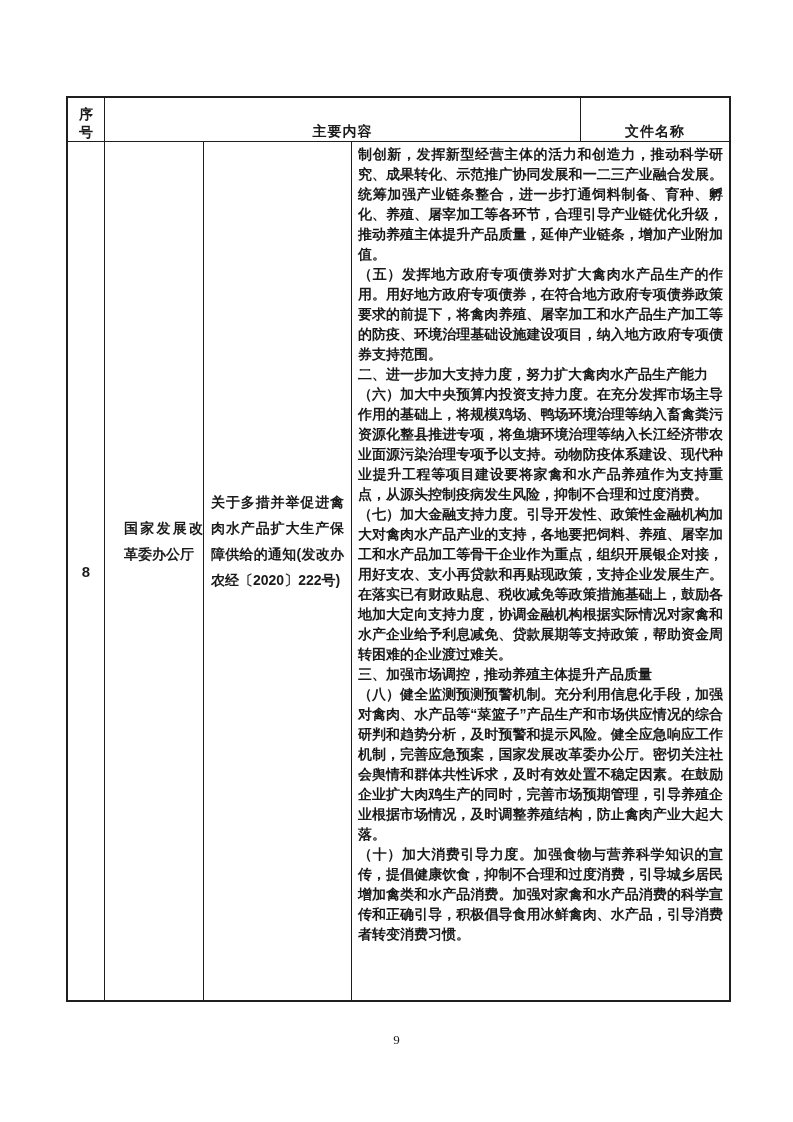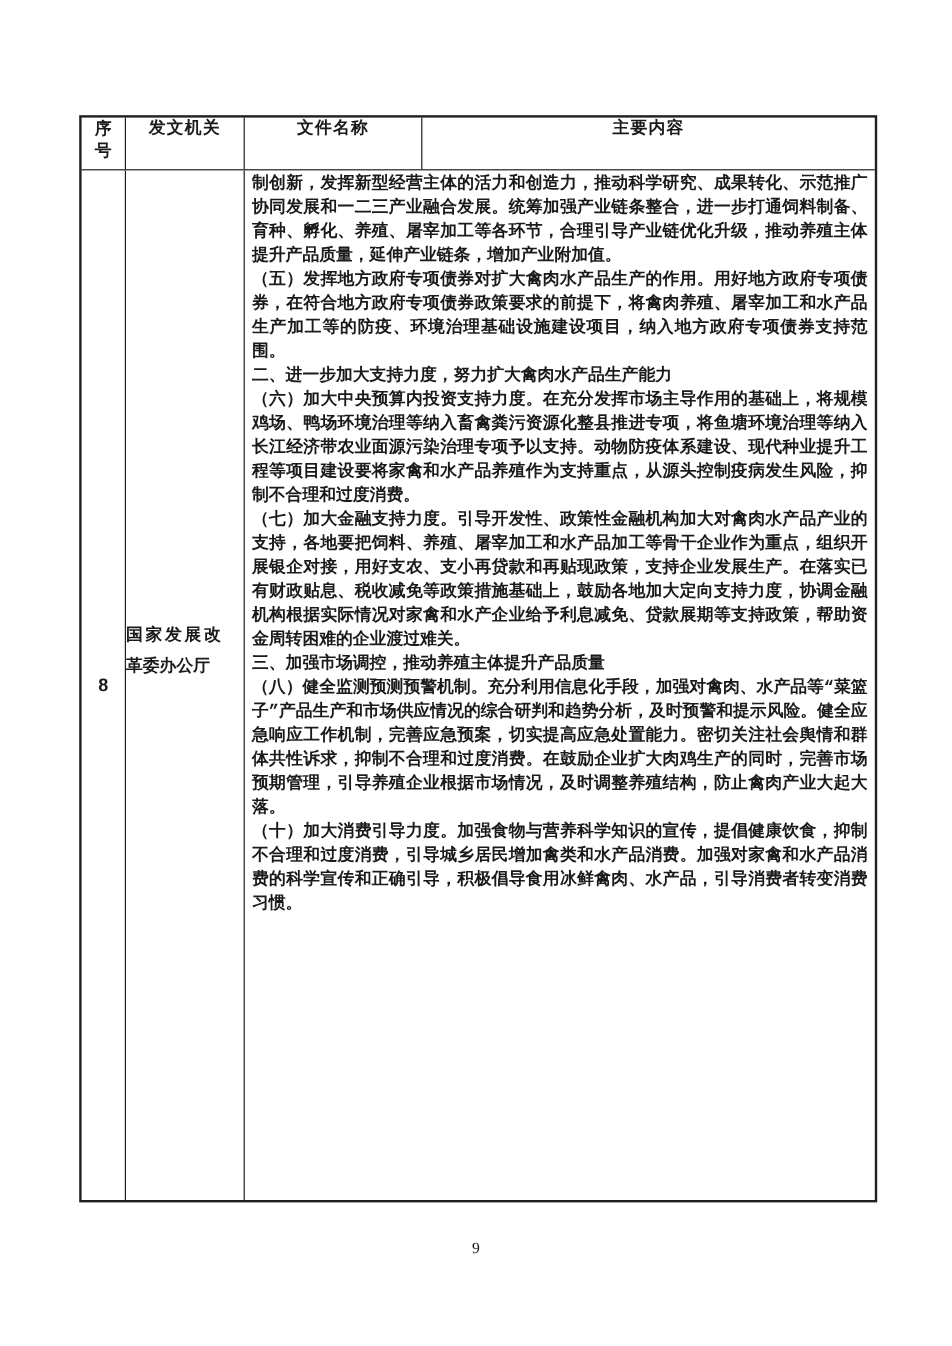--- a/index.html
+++ b/index.html
@@ -37,40 +37,40 @@
   }
   .cell { border-right:1px solid #1f1f1f; overflow:hidden; }
   .cell:last-child { border-right:none; }
 
   .col-no     { width:37px;  flex:0 0 37px; }
   .col-agency { width:99px;  flex:0 0 99px; }
   .col-doc    { width:148px; flex:0 0 148px; }
   .col-main   { flex:1 1 auto; }
 
   .th {
-    display:flex; align-items:flex-start; justify-content:center;
+    display:flex; align-items:flex-end; justify-content:center;
     font-size:14px; text-align:center;
     letter-spacing:1px;
   }
   .serial-head-wrap {
     width:16px;
     word-break:break-all;
     line-height:18px;
     text-align:center;
     letter-spacing:0;
   }
 
   .center-cell {
     display:flex; align-items:center; justify-content:center;
     font-size:15px;
   }
 
   .agency-cell {
     display:flex; flex-direction:column;
-    align-items:flex-start; justify-content:center;
+    align-items:flex-end; justify-content:center;
     font-size:14px; line-height:26px;
     padding-bottom:60px;
   }
   .agency-cell .line-item {
     width:79px;
     text-align:justify;
     text-justify:inter-ideograph;
     word-break:break-all;
   }
   .agency-cell .line-item::after { content:""; display:inline-block; width:100%; height:0; }
@@ -85,21 +85,20 @@
     width:100%;
     text-align:justify;
     text-justify:inter-ideograph;
     word-break:break-all;
   }
 
   .main-cell {
     padding:2px 6px 0 6px;
     font-size:14px;
     line-height:20px;
-    font-family:Liberation Mono, monospace;
   }
   .main-cell .para {
     text-align:justify;
     text-justify:inter-ideograph;
     word-break:break-all;
   }
 
   
   .page-number {
     position:absolute;
@@ -115,49 +114,49 @@
 <body>
 
 <div class="page">
 
   <div class="doc-table">
 
     <div class="thead">
       <div class="cell col-no th">
         <span class="serial-head-wrap">序号</span>
       </div>
-      <div class="cell col-agency th">
-        <span>发文机关</span>
+      <div class="cell col-main th">
+        <span>主要内容</span>
       </div>
       <div class="cell col-doc th">
         <span>文件名称</span>
-      </div>
-      <div class="cell col-main th">
-        <span>主要内容</span>
       </div>
     </div>
 
     <div class="trow">
       <div class="cell col-no center-cell">
         <span>8</span>
       </div>
       <div class="cell col-agency agency-cell">
         <div>
             <div class="line-item">国家发展改革委办公厅</div>
           </div>
       </div>
+      <div class="cell col-doc doc-cell">
+        <div class="inner">关于多措并举促进禽肉水产品扩大生产保障供给的通知(发改办农经〔2020〕222号)</div>
+      </div>
       <div class="cell col-main main-cell">
         <div>
             <div class="para">制创新，发挥新型经营主体的活力和创造力，推动科学研究、成果转化、示范推广协同发展和一二三产业融合发展。统筹加强产业链条整合，进一步打通饲料制备、育种、孵化、养殖、屠宰加工等各环节，合理引导产业链优化升级，推动养殖主体提升产品质量，延伸产业链条，增加产业附加值。</div>
             <div class="para">（五）发挥地方政府专项债券对扩大禽肉水产品生产的作用。用好地方政府专项债券，在符合地方政府专项债券政策要求的前提下，将禽肉养殖、屠宰加工和水产品生产加工等的防疫、环境治理基础设施建设项目，纳入地方政府专项债券支持范围。</div>
             <div class="para">二、进一步加大支持力度，努力扩大禽肉水产品生产能力</div>
             <div class="para">（六）加大中央预算内投资支持力度。在充分发挥市场主导作用的基础上，将规模鸡场、鸭场环境治理等纳入畜禽粪污资源化整县推进专项，将鱼塘环境治理等纳入长江经济带农业面源污染治理专项予以支持。动物防疫体系建设、现代种业提升工程等项目建设要将家禽和水产品养殖作为支持重点，从源头控制疫病发生风险，抑制不合理和过度消费。</div>
             <div class="para">（七）加大金融支持力度。引导开发性、政策性金融机构加大对禽肉水产品产业的支持，各地要把饲料、养殖、屠宰加工和水产品加工等骨干企业作为重点，组织开展银企对接，用好支农、支小再贷款和再贴现政策，支持企业发展生产。在落实已有财政贴息、税收减免等政策措施基础上，鼓励各地加大定向支持力度，协调金融机构根据实际情况对家禽和水产企业给予利息减免、贷款展期等支持政策，帮助资金周转困难的企业渡过难关。</div>
             <div class="para">三、加强市场调控，推动养殖主体提升产品质量</div>
-            <div class="para">（八）健全监测预测预警机制。充分利用信息化手段，加强对禽肉、水产品等“菜篮子”产品生产和市场供应情况的综合研判和趋势分析，及时预警和提示风险。健全应急响应工作机制，完善应急预案，切实提高应急处置能力。密切关注社会舆情和群体共性诉求，抑制不合理和过度消费。在鼓励企业扩大肉鸡生产的同时，完善市场预期管理，引导养殖企业根据市场情况，及时调整养殖结构，防止禽肉产业大起大落。</div>
+            <div class="para">（八）健全监测预测预警机制。充分利用信息化手段，加强对禽肉、水产品等“菜篮子”产品生产和市场供应情况的综合研判和趋势分析，及时预警和提示风险。健全应急响应工作机制，完善应急预案，国家发展改革委办公厅。密切关注社会舆情和群体共性诉求，及时有效处置不稳定因素。在鼓励企业扩大肉鸡生产的同时，完善市场预期管理，引导养殖企业根据市场情况，及时调整养殖结构，防止禽肉产业大起大落。</div>
             <div class="para">（十）加大消费引导力度。加强食物与营养科学知识的宣传，提倡健康饮食，抑制不合理和过度消费，引导城乡居民增加禽类和水产品消费。加强对家禽和水产品消费的科学宣传和正确引导，积极倡导食用冰鲜禽肉、水产品，引导消费者转变消费习惯。</div>
           </div>
       </div>
     </div>
 
   </div>
 
   <div class="page-number">9</div>
 
 </div>

